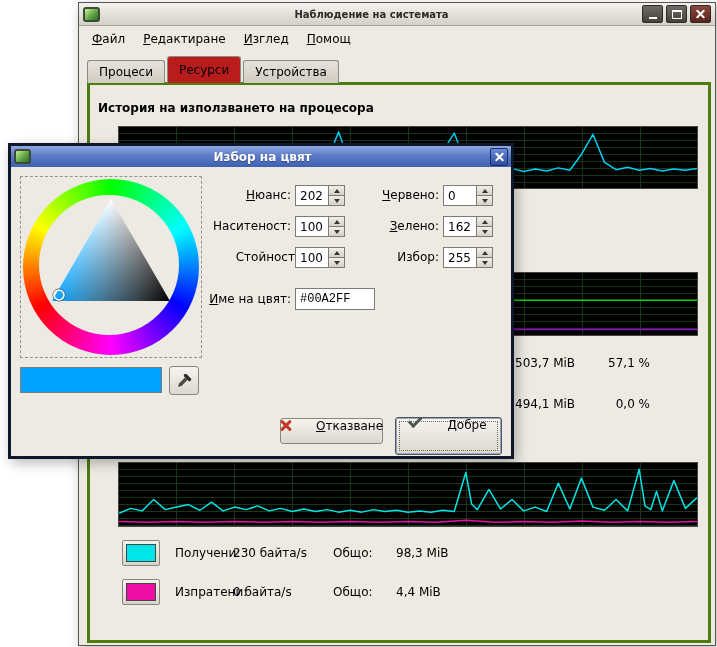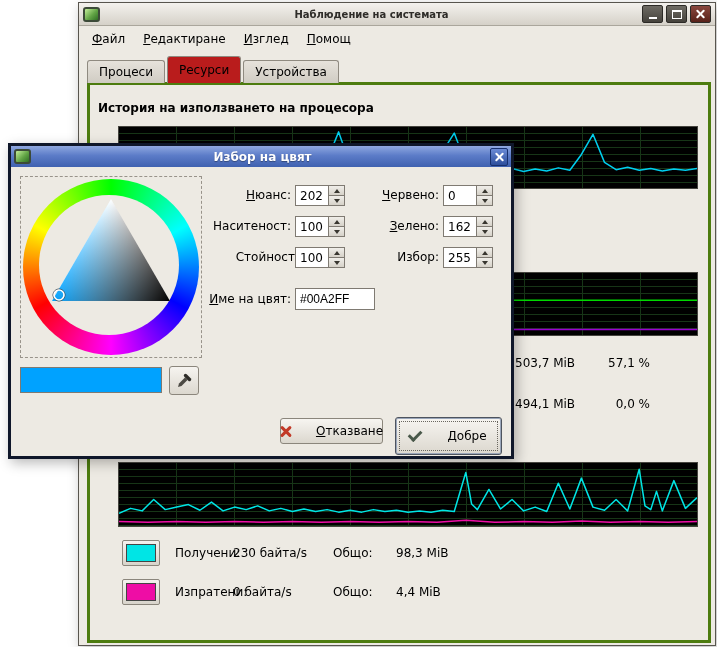--- a/index.html
+++ b/index.html
@@ -85,23 +85,23 @@
   .spin input{width:33px;height:100%;box-sizing:border-box;border:1px solid #7f7a72;border-right:none;
     padding:0 0 0 4px;background:#fff;font-family:"DejaVu Sans","Liberation Sans",sans-serif;font-size:12px;outline:none}
   .spin .arrows{width:17px;display:flex;flex-direction:column;box-sizing:border-box}
   .spin .arrow{flex:1;display:flex;align-items:center;justify-content:center;
     background:linear-gradient(#f0eee9,#d6d2c9);border:1px solid #7f7a72;box-sizing:border-box}
   .spin .arrow + .arrow{border-top:none}
   .tri-up{width:0;height:0;border-left:3px solid transparent;border-right:3px solid transparent;border-bottom:4px solid #38362f}
   .tri-down{width:0;height:0;border-left:3px solid transparent;border-right:3px solid transparent;border-top:4px solid #38362f}
 
   .text-entry{position:absolute;box-sizing:border-box;border:1px solid #7f7a72;background:#fff;
-    padding:4px 4px;font-family:Liberation Sans, sans-serif;font-size:12px;outline:none}
-
-  .btn{position:absolute;display:flex;align-items:center;justify-content:center;gap:24px;
+    padding:4px 4px;font-family:Liberation Mono, monospace;font-size:12px;outline:none}
+
+  .btn{position:absolute;display:flex;align-items:flex-start;justify-content:center;gap:24px;
     background:linear-gradient(#f7f5f1,#dbd7ce);border:1px solid #8b867c;border-radius:3px;box-sizing:border-box;cursor:default}
   #ok-btn{border-color:#4e545e;box-shadow:0 0 0 1px #9aa6ba inset}
   .focus-ring{position:absolute;left:3px;top:3px;right:3px;bottom:3px;border:1px dotted #6a675f;pointer-events:none}
 
   .x-icon{position:relative;width:12px;height:12px;flex:0 0 auto}
   .x-icon::before,.x-icon::after{content:"";position:absolute;left:-1px;top:4.5px;width:14px;height:3px;background:#c23a28;border-radius:1.5px}
   .x-icon::before{transform:rotate(45deg)}
   .x-icon::after{transform:rotate(-45deg)}
   .check-icon{width:10px;height:5px;border-left:3px solid #49584a;border-bottom:3px solid #49584a;transform:rotate(-45deg) translateY(-2px);flex:0 0 auto}
 </style>

